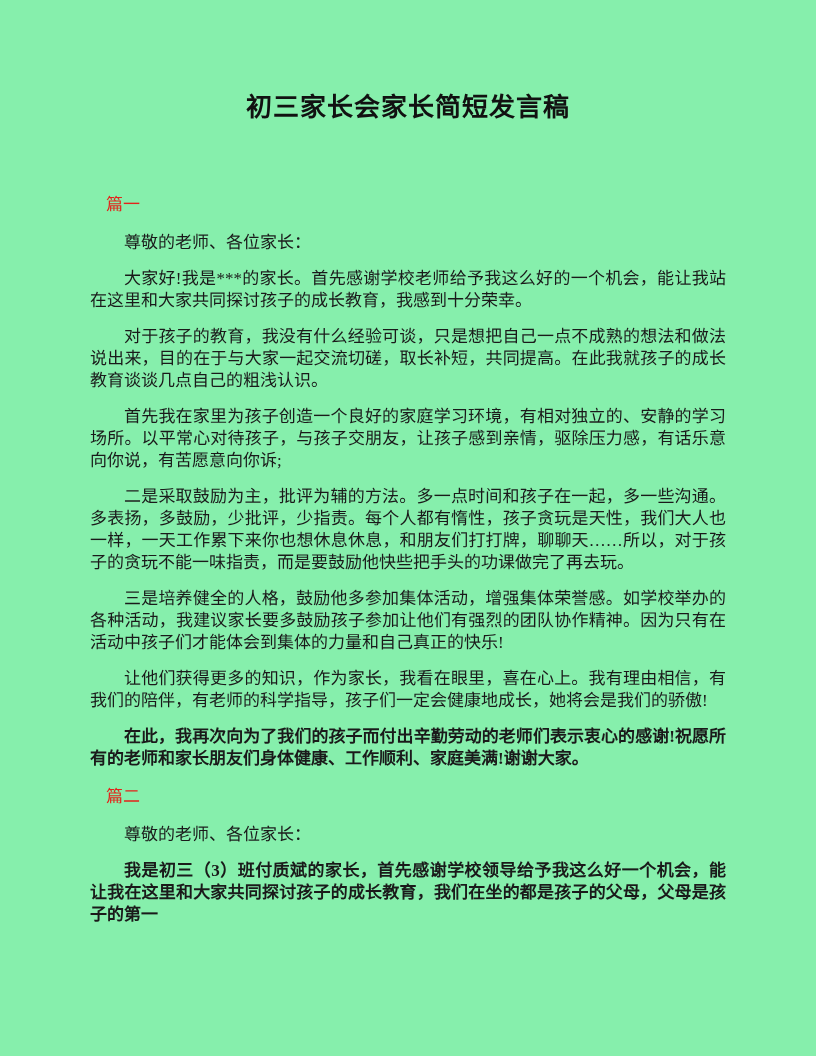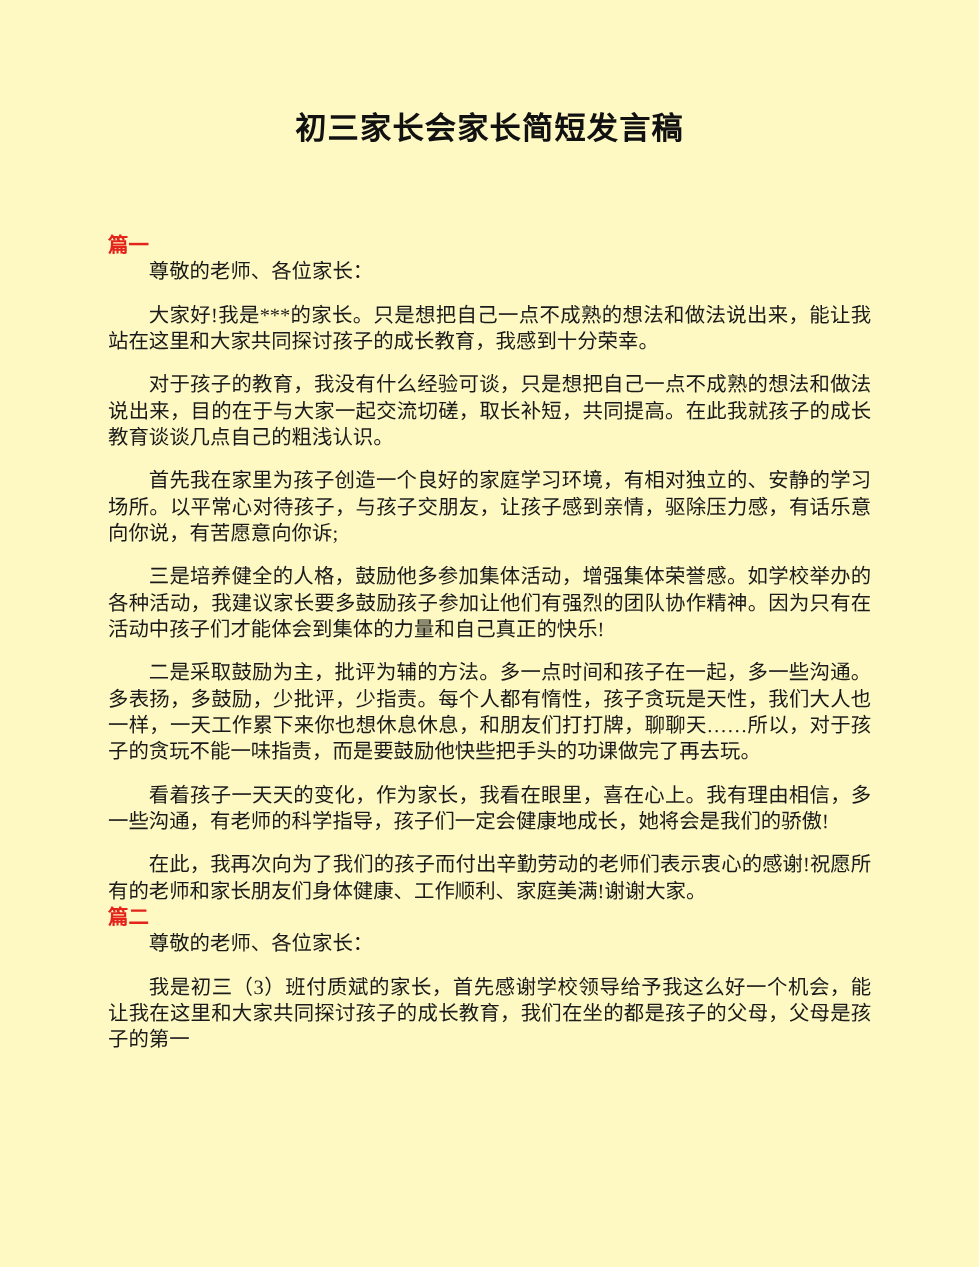--- a/index.html
+++ b/index.html
@@ -5,21 +5,21 @@
   html, body {
     margin: 0;
     padding: 0;
     background: #ffffff;
   }
   .page {
     position: relative;
     width: 816px;
     height: 1056px;
     margin: 0 auto;
-    background: #fef9c3;
+    background: #86efac;
     box-sizing: border-box;
     padding: 91px 90px 0 90px;
     overflow: hidden;
     font-family: "Liberation Serif", "DejaVu Serif", serif;
     color: #1a1a1a;
   }
   .doc-title {
     margin: 0;
     font-size: 26px;
     line-height: 34px;
@@ -31,47 +31,48 @@
   .doc-body {
     margin-top: 69px;
     font-size: 17px;
     line-height: 22px;
     text-align: justify;
   }
   .doc-section {
     margin: 0;
   }
   .section-heading {
-    font-weight: bold;
-    margin: 0;
+    font-weight: normal;
+    margin: 16px;
     text-indent: 0;
   }
   .para {
     margin: 0 0 14px 0;
     text-indent: 2em;
   }
   .doc-section .para:last-child {
     margin-bottom: 0;
+    font-weight: bold;
   }
 </style>
 </head>
 <body>
 
 <div class="page">
   <h1 class="doc-title">初三家长会家长简短发言稿</h1>
   <div class="doc-body">
       <section class="doc-section">
         <div class="section-heading" style="color: rgb(227, 36, 27);">篇一</div>
         <p class="para">尊敬的老师、各位家长：</p>
-        <p class="para">大家好!我是***的家长。只是想把自己一点不成熟的想法和做法说出来，能让我站在这里和大家共同探讨孩子的成长教育，我感到十分荣幸。</p>
+        <p class="para">大家好!我是***的家长。首先感谢学校老师给予我这么好的一个机会，能让我站在这里和大家共同探讨孩子的成长教育，我感到十分荣幸。</p>
         <p class="para">对于孩子的教育，我没有什么经验可谈，只是想把自己一点不成熟的想法和做法说出来，目的在于与大家一起交流切磋，取长补短，共同提高。在此我就孩子的成长教育谈谈几点自己的粗浅认识。</p>
         <p class="para">首先我在家里为孩子创造一个良好的家庭学习环境，有相对独立的、安静的学习场所。以平常心对待孩子，与孩子交朋友，让孩子感到亲情，驱除压力感，有话乐意向你说，有苦愿意向你诉;</p>
+        <p class="para">二是采取鼓励为主，批评为辅的方法。多一点时间和孩子在一起，多一些沟通。多表扬，多鼓励，少批评，少指责。每个人都有惰性，孩子贪玩是天性，我们大人也一样，一天工作累下来你也想休息休息，和朋友们打打牌，聊聊天……所以，对于孩子的贪玩不能一味指责，而是要鼓励他快些把手头的功课做完了再去玩。</p>
         <p class="para">三是培养健全的人格，鼓励他多参加集体活动，增强集体荣誉感。如学校举办的各种活动，我建议家长要多鼓励孩子参加让他们有强烈的团队协作精神。因为只有在活动中孩子们才能体会到集体的力量和自己真正的快乐!</p>
-        <p class="para">二是采取鼓励为主，批评为辅的方法。多一点时间和孩子在一起，多一些沟通。多表扬，多鼓励，少批评，少指责。每个人都有惰性，孩子贪玩是天性，我们大人也一样，一天工作累下来你也想休息休息，和朋友们打打牌，聊聊天……所以，对于孩子的贪玩不能一味指责，而是要鼓励他快些把手头的功课做完了再去玩。</p>
-        <p class="para">看着孩子一天天的变化，作为家长，我看在眼里，喜在心上。我有理由相信，多一些沟通，有老师的科学指导，孩子们一定会健康地成长，她将会是我们的骄傲!</p>
+        <p class="para">让他们获得更多的知识，作为家长，我看在眼里，喜在心上。我有理由相信，有我们的陪伴，有老师的科学指导，孩子们一定会健康地成长，她将会是我们的骄傲!</p>
         <p class="para">在此，我再次向为了我们的孩子而付出辛勤劳动的老师们表示衷心的感谢!祝愿所有的老师和家长朋友们身体健康、工作顺利、家庭美满!谢谢大家。</p>
       </section>
       <section class="doc-section">
         <div class="section-heading" style="color: rgb(227, 36, 27);">篇二</div>
         <p class="para">尊敬的老师、各位家长：</p>
         <p class="para">我是初三（3）班付质斌的家长，首先感谢学校领导给予我这么好一个机会，能让我在这里和大家共同探讨孩子的成长教育，我们在坐的都是孩子的父母，父母是孩子的第一</p>
       </section>
     </div>
 </div>
 

